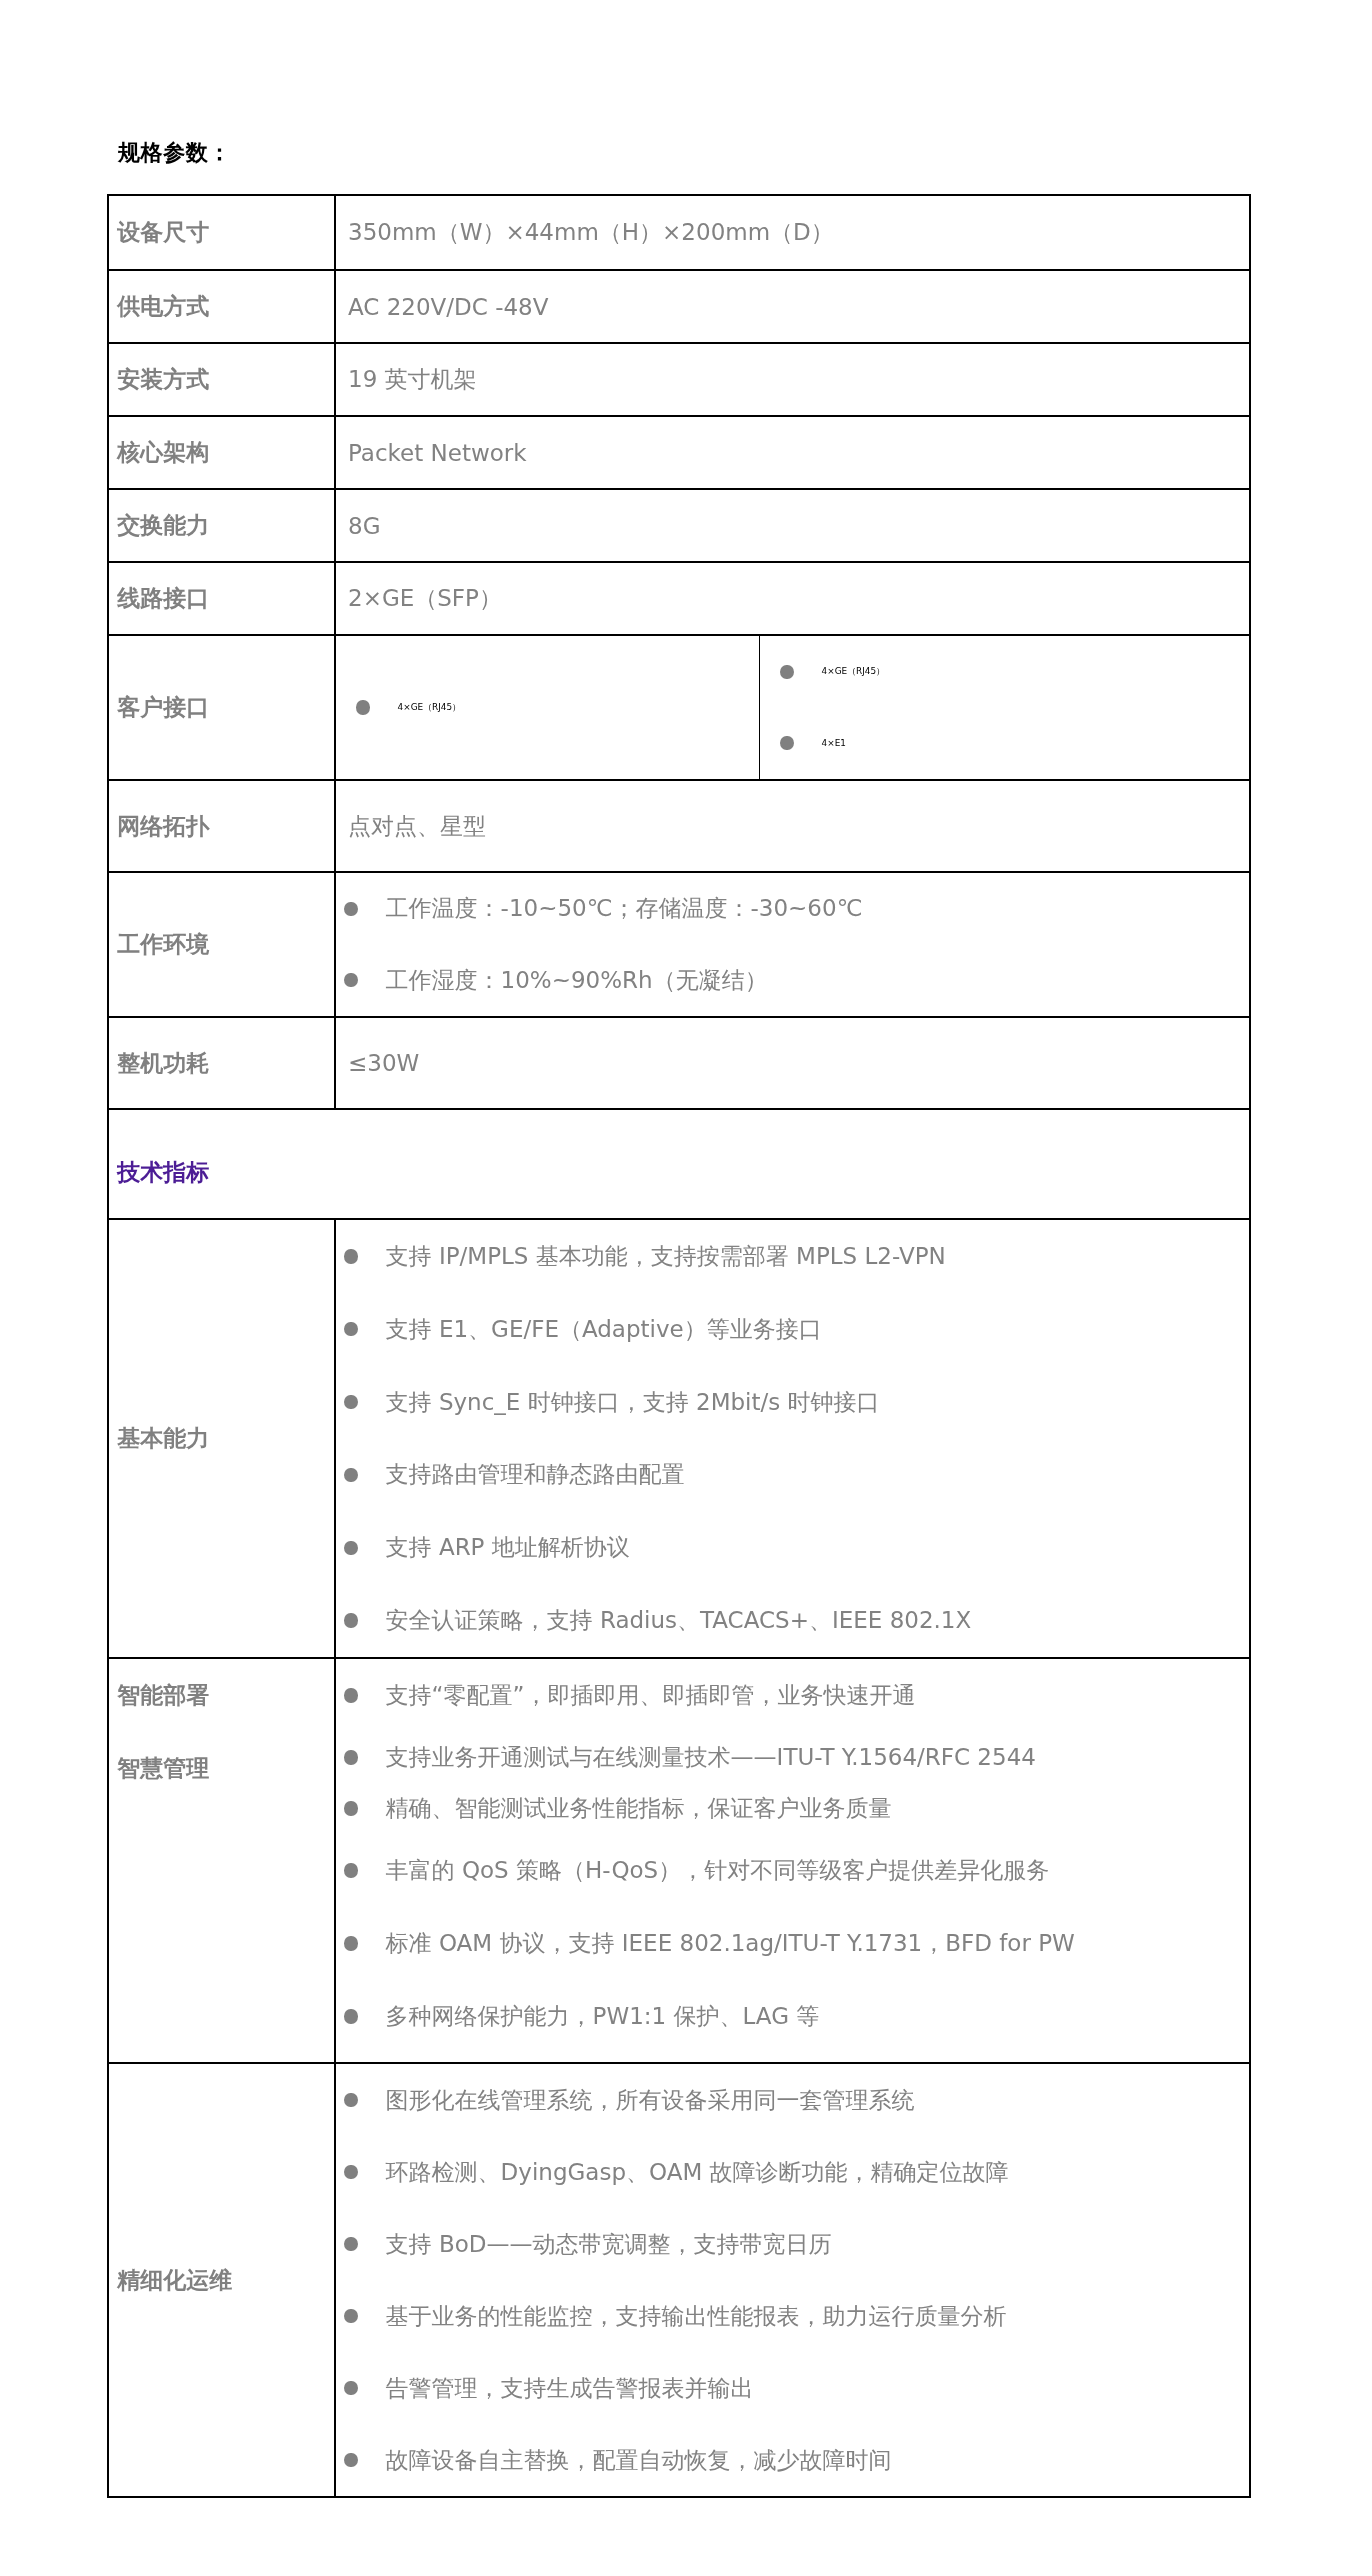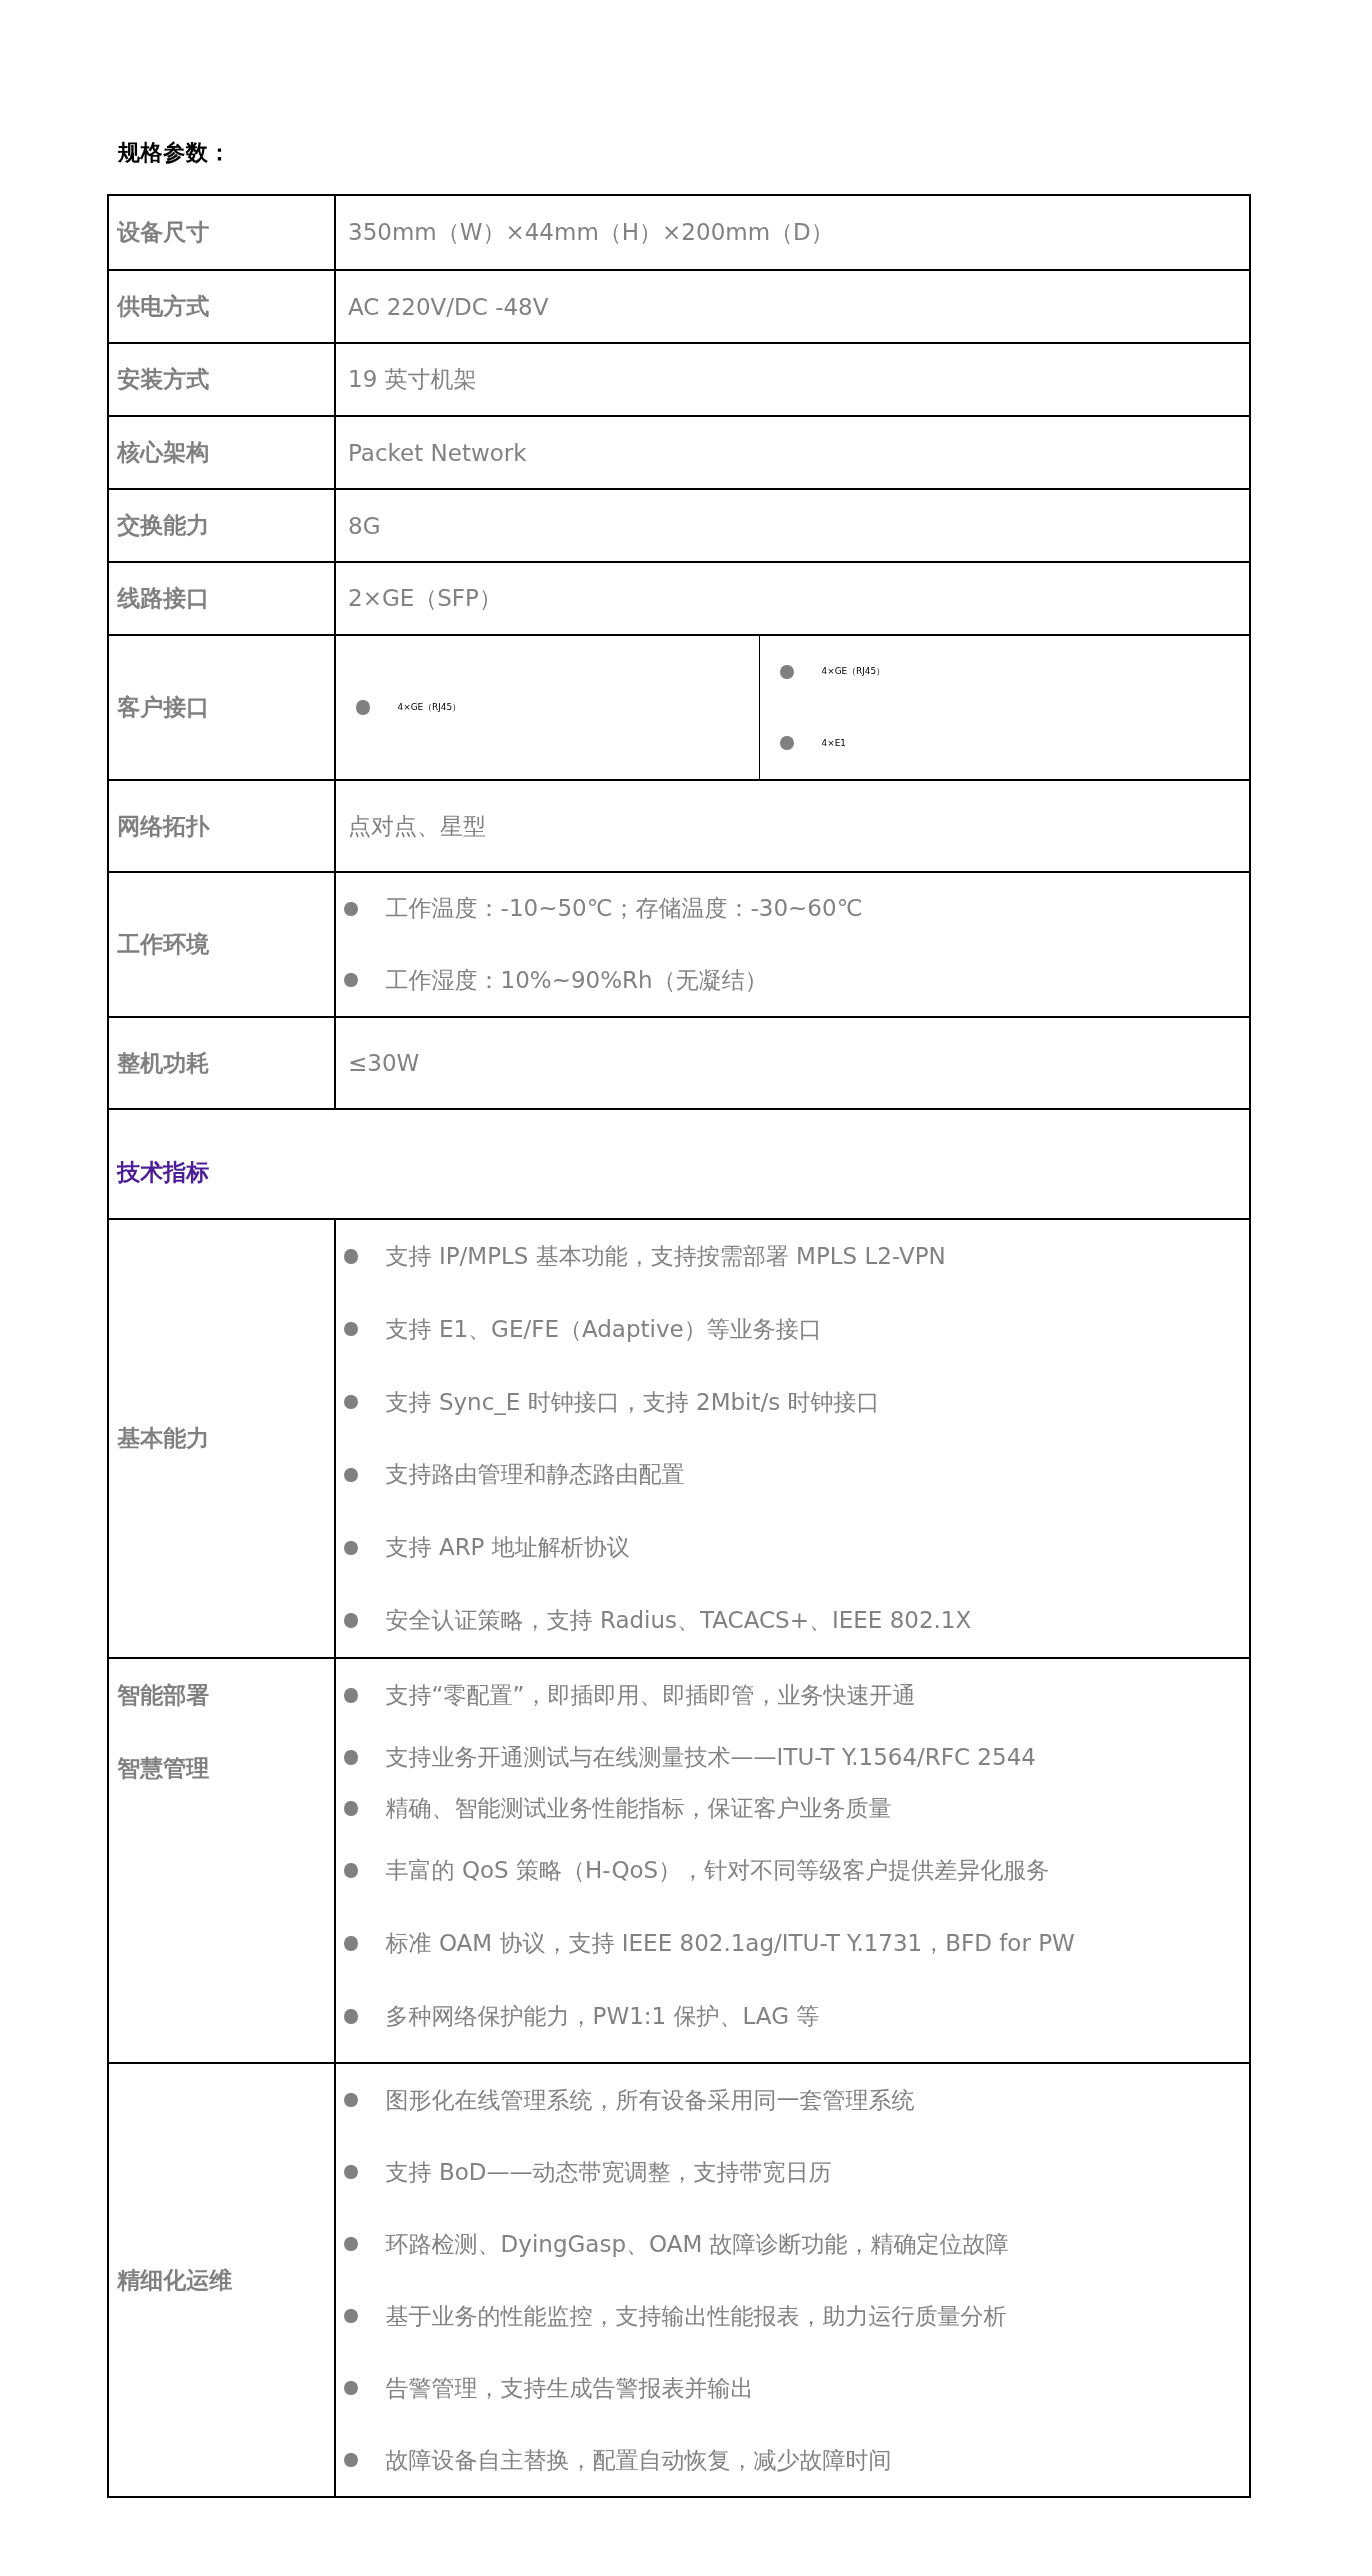--- a/index.html
+++ b/index.html
@@ -197,28 +197,28 @@
 
   <div class="row" style="height:434px">
     <div class="label">精细化运维</div>
     <div class="value list" style="padding-left:0">
       <div class="bullet-item">
           <span class="dot"></span>
           <span>图形化在线管理系统，所有设备采用同一套管理系统</span>
         </div>
       <div class="bullet-item">
           <span class="dot"></span>
+          <span>环路检测、DyingGasp、OAM 故障诊断功能，精确定位故障</span>
+        </div>
+      <div class="bullet-item">
+          <span class="dot"></span>
           <span>支持 BoD——动态带宽调整，支持带宽日历</span>
         </div>
       <div class="bullet-item">
           <span class="dot"></span>
-          <span>环路检测、DyingGasp、OAM 故障诊断功能，精确定位故障</span>
-        </div>
-      <div class="bullet-item">
-          <span class="dot"></span>
           <span>基于业务的性能监控，支持输出性能报表，助力运行质量分析</span>
         </div>
       <div class="bullet-item">
           <span class="dot"></span>
           <span>告警管理，支持生成告警报表并输出</span>
         </div>
       <div class="bullet-item">
           <span class="dot"></span>
           <span>故障设备自主替换，配置自动恢复，减少故障时间</span>
         </div>

